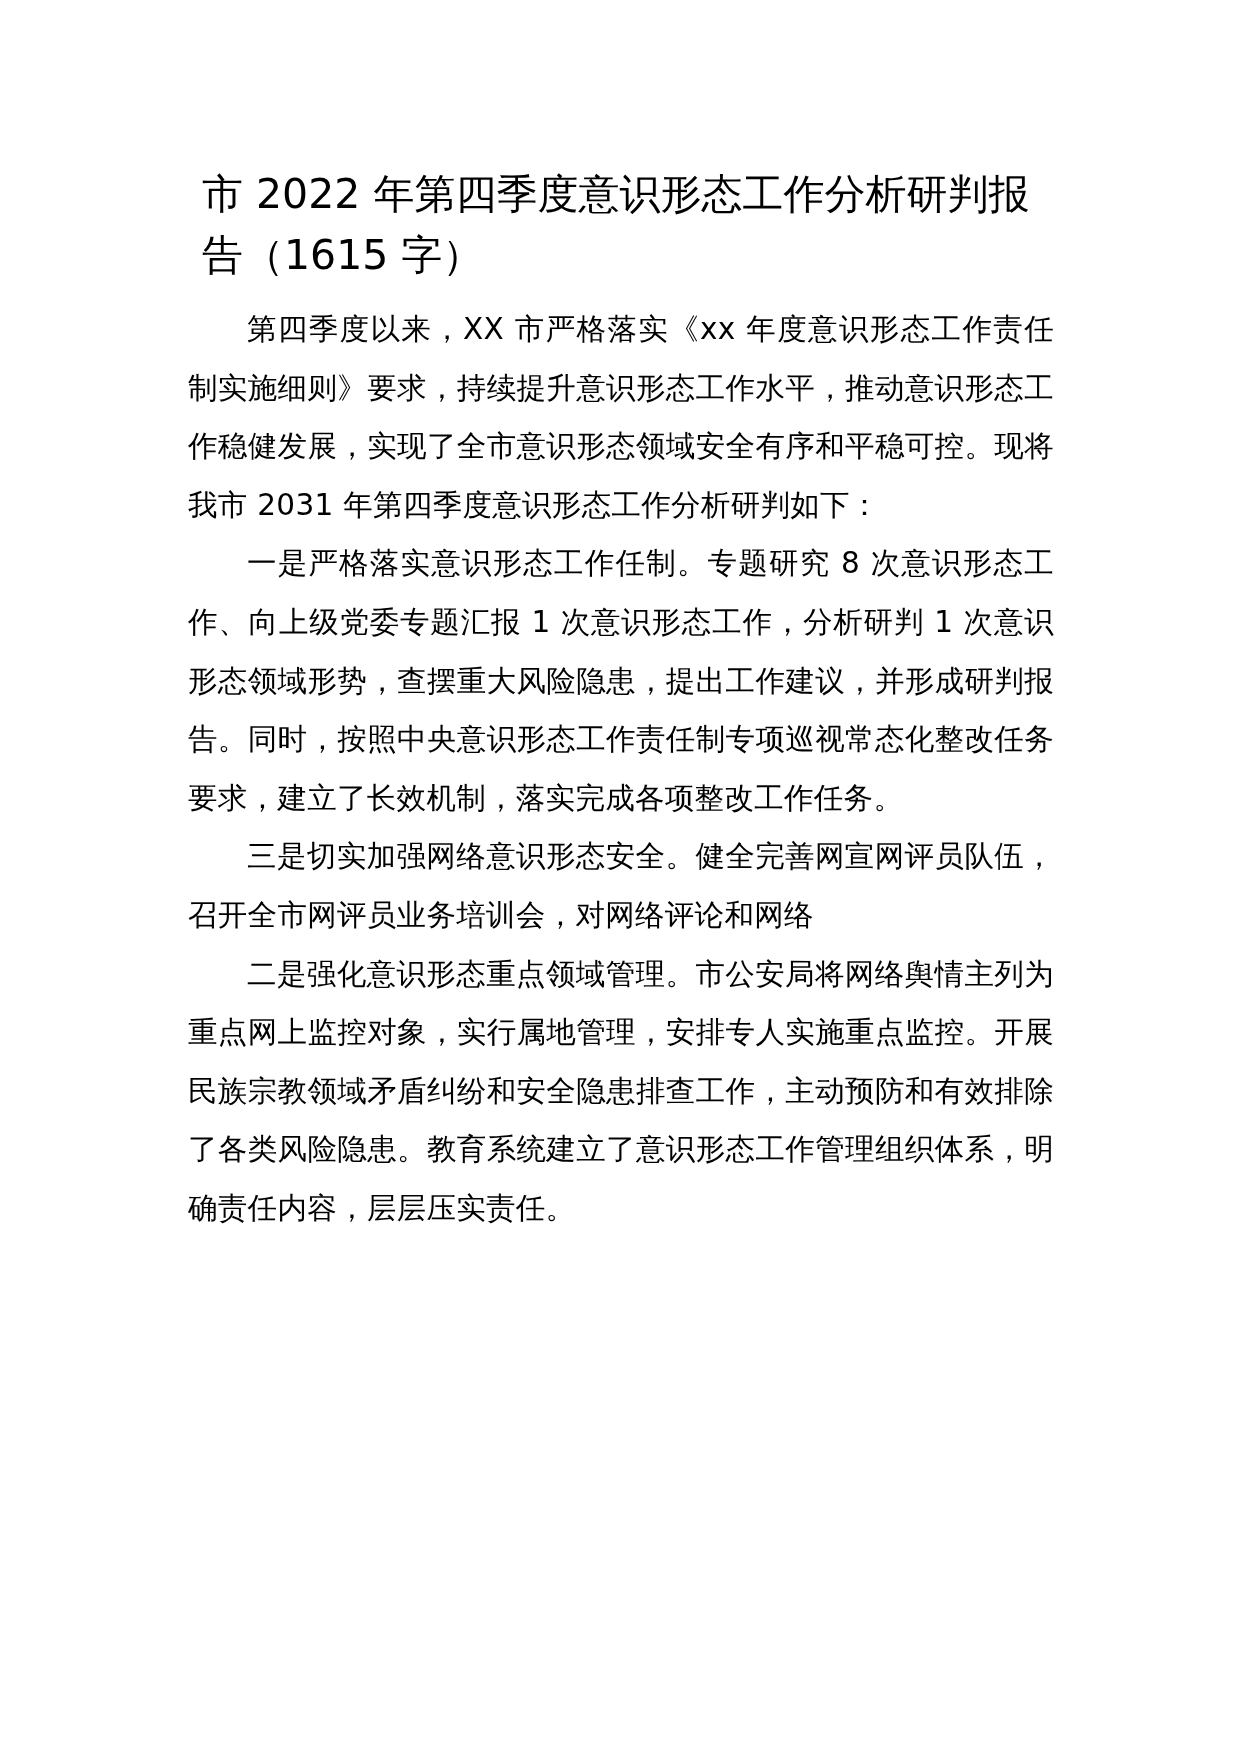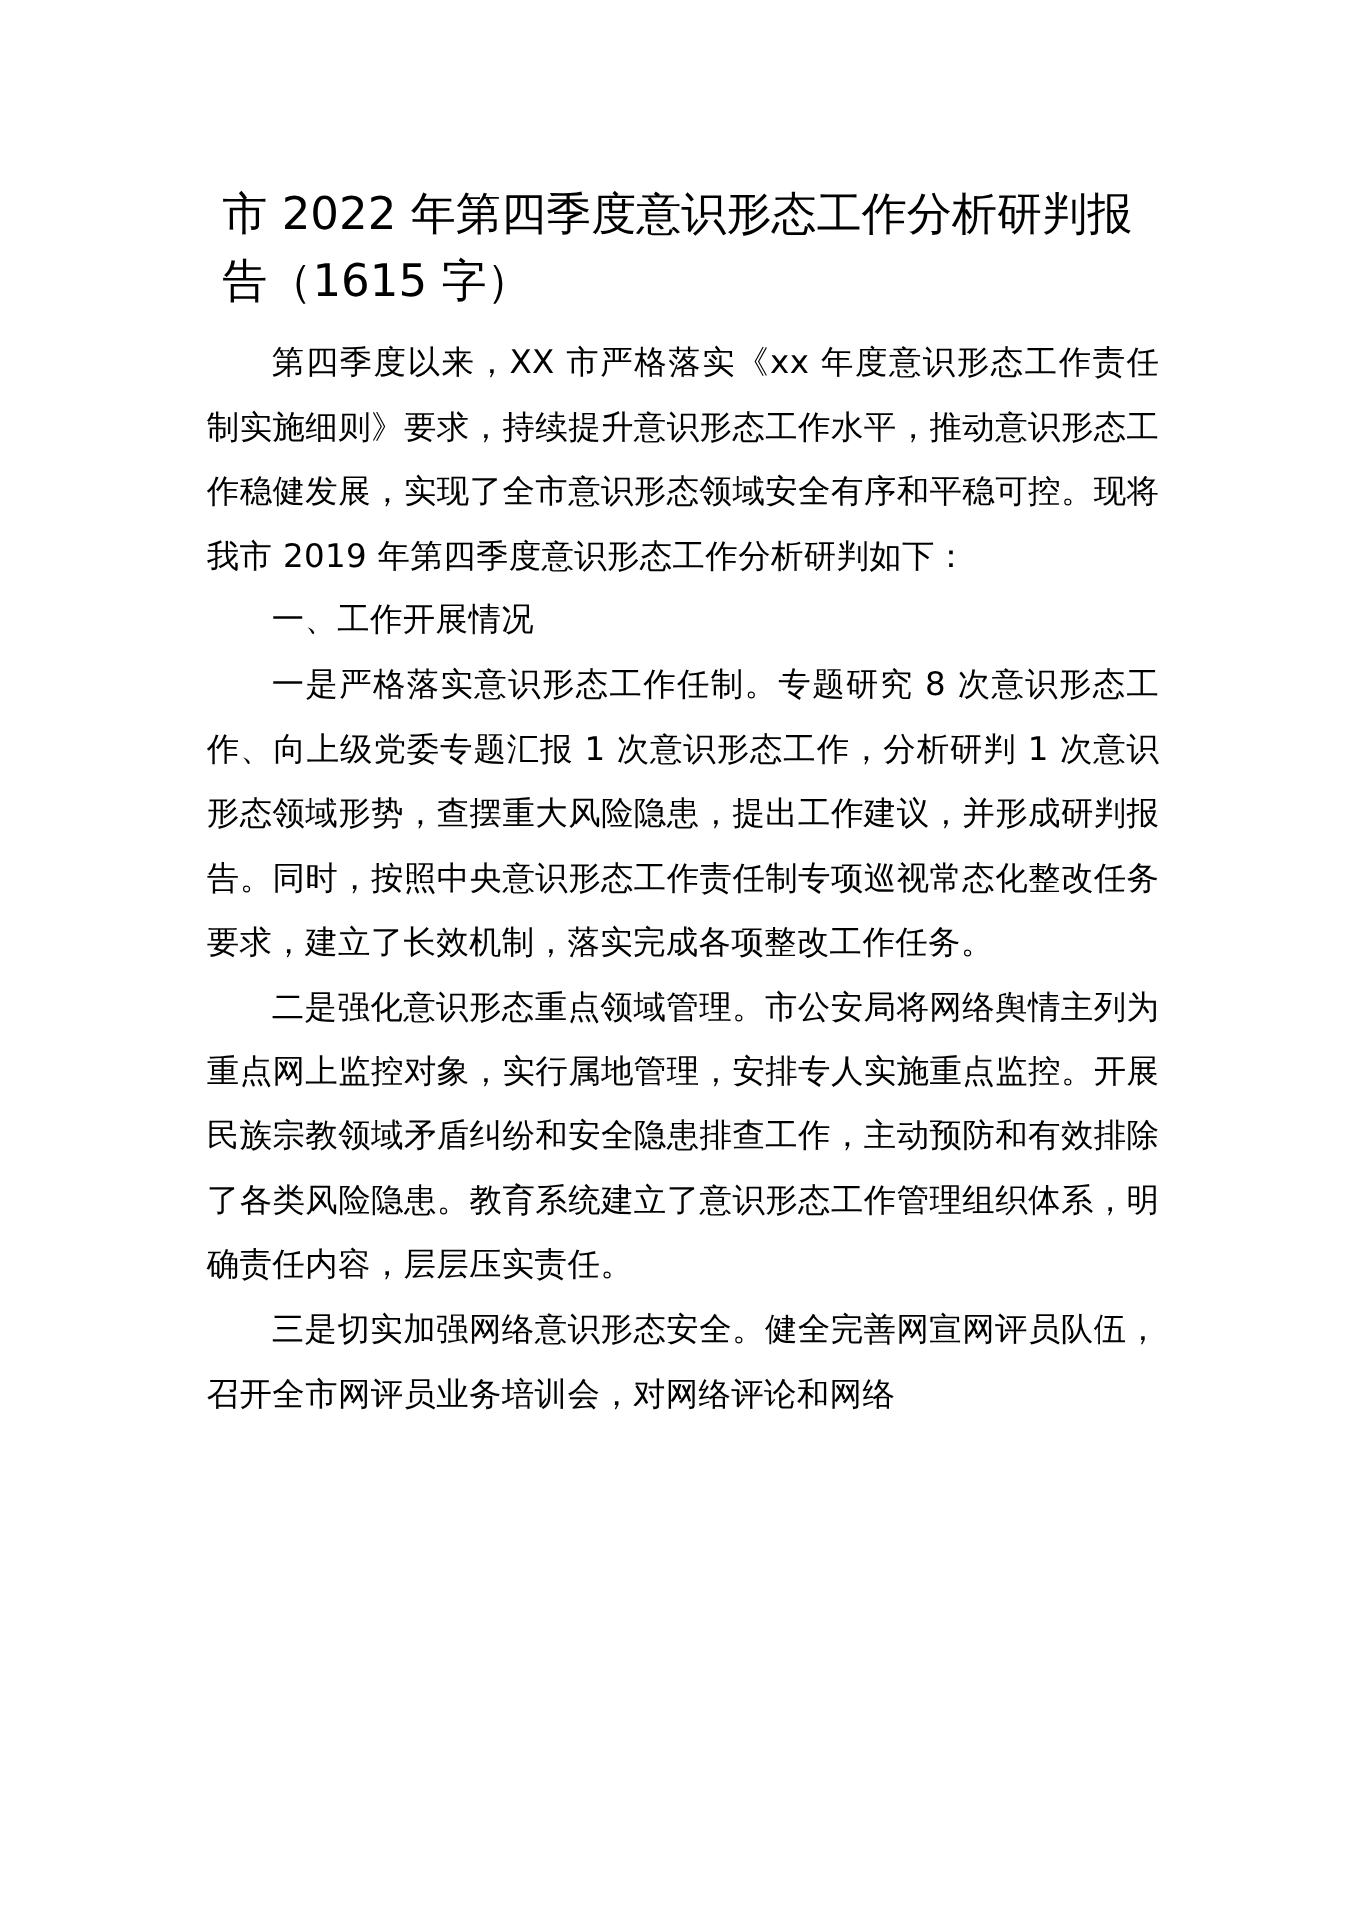--- a/index.html
+++ b/index.html
@@ -47,19 +47,18 @@
     .body-wrap {
       margin-top: 8px;
     }
   </style>
 </head>
 <body>
 
 <div class="page">
   <h1 class="title">市 2022 年第四季度意识形态工作分析研判报告（1615 字）</h1>
   <div class="body-wrap">
-    <p class="para">第四季度以来，XX 市严格落实《xx 年度意识形态工作责任制实施细则》要求，持续提升意识形态工作水平，推动意识形态工作稳健发展，实现了全市意识形态领域安全有序和平稳可控。现将我市 2019 年第四季度意识形态工作分析研判如下：</p>
-    <p class="heading">一、工作开展情况</p>
+    <p class="para">第四季度以来，XX 市严格落实《xx 年度意识形态工作责任制实施细则》要求，持续提升意识形态工作水平，推动意识形态工作稳健发展，实现了全市意识形态领域安全有序和平稳可控。现将我市 2031 年第四季度意识形态工作分析研判如下：</p>
     <p class="para">一是严格落实意识形态工作任制。专题研究 8 次意识形态工作、向上级党委专题汇报 1 次意识形态工作，分析研判 1 次意识形态领域形势，查摆重大风险隐患，提出工作建议，并形成研判报告。同时，按照中央意识形态工作责任制专项巡视常态化整改任务要求，建立了长效机制，落实完成各项整改工作任务。</p>
+    <p class="para">三是切实加强网络意识形态安全。健全完善网宣网评员队伍，召开全市网评员业务培训会，对网络评论和网络</p>
     <p class="para">二是强化意识形态重点领域管理。市公安局将网络舆情主列为重点网上监控对象，实行属地管理，安排专人实施重点监控。开展民族宗教领域矛盾纠纷和安全隐患排查工作，主动预防和有效排除了各类风险隐患。教育系统建立了意识形态工作管理组织体系，明确责任内容，层层压实责任。</p>
-    <p class="para">三是切实加强网络意识形态安全。健全完善网宣网评员队伍，召开全市网评员业务培训会，对网络评论和网络</p>
   </div>
 </div>
 
 </body></html>

